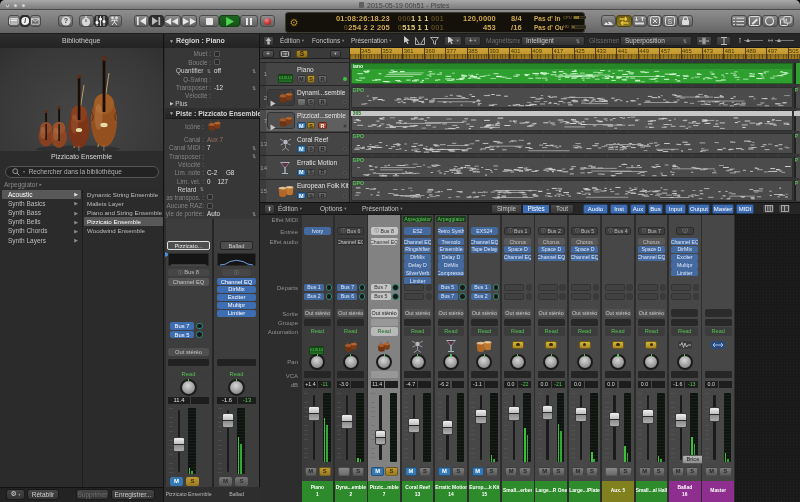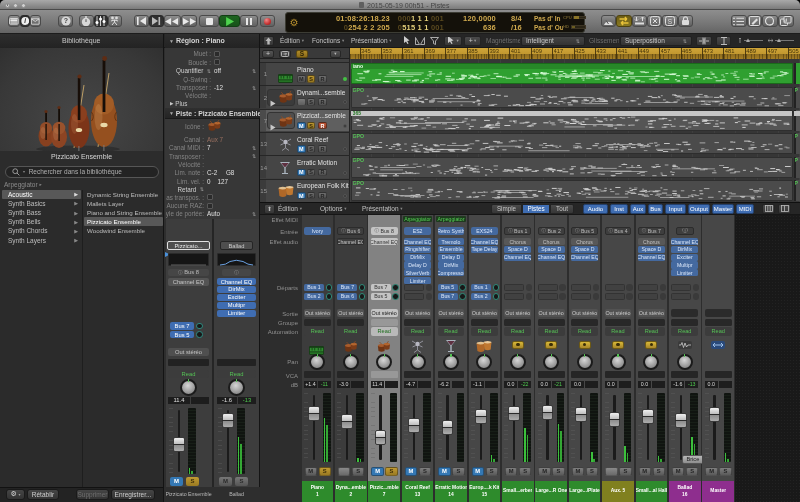--- a/index.html
+++ b/index.html
@@ -113,21 +113,21 @@
     </div>
 <div style="left:285px;top:11.5px;width:300px;height:21px;background:#14110a;border-radius:3px;border:1px solid #3c3c34;"></div>
 <div class="ct" style="left:287px;top:13px;width:14px;height:18px;color:#b8902e;font-size:10px;">⚙</div>
 <div class="cr" style="left:303px;top:13.5px;width:87px;height:9px;color:#cfa94e;font-size:7.5px;font-weight:bold;letter-spacing:0.2px;">01:08:26:18.23</div>
 <div class="cr" style="left:398px;top:13.5px;width:46px;height:9px;color:#cfa94e;font-size:7.5px;font-weight:bold;letter-spacing:0.2px;"><span style="color:#59491f">000</span><span style="color:#e3cf7a">1&nbsp;1&nbsp;1</span>&nbsp;<span style="color:#59491f">001</span></div>
 <div class="cr" style="left:450px;top:13.5px;width:46px;height:9px;color:#cfa94e;font-size:7.5px;font-weight:bold;letter-spacing:0.2px;">120,0000</div>
 <div class="cr" style="left:500px;top:13.5px;width:22px;height:9px;color:#cfa94e;font-size:7.5px;font-weight:bold;letter-spacing:0.2px;">8/4</div>
 <div class="cl" style="left:534px;top:13.5px;width:29px;height:9px;color:#cfa94e;font-size:6.5px;font-weight:bold;">Pas d' In</div>
 <div class="cr" style="left:303px;top:22.5px;width:87px;height:9px;color:#cfa94e;font-size:7.5px;font-weight:bold;letter-spacing:0.2px;"><span style="color:#59491f">0</span>254&nbsp;2&nbsp;2&nbsp;205</div>
 <div class="cr" style="left:398px;top:22.5px;width:46px;height:9px;color:#cfa94e;font-size:7.5px;font-weight:bold;letter-spacing:0.2px;"><span style="color:#59491f">0</span><span style="color:#e3cf7a">515&nbsp;1&nbsp;1</span>&nbsp;<span style="color:#59491f">001</span></div>
-<div class="cr" style="left:450px;top:22.5px;width:46px;height:9px;color:#cfa94e;font-size:7.5px;font-weight:bold;letter-spacing:0.2px;">636</div>
+<div class="cr" style="left:450px;top:22.5px;width:46px;height:9px;color:#cfa94e;font-size:7.5px;font-weight:bold;letter-spacing:0.2px;">453</div>
 <div class="cr" style="left:500px;top:22.5px;width:22px;height:9px;color:#cfa94e;font-size:7.5px;font-weight:bold;letter-spacing:0.2px;">/16</div>
 <div class="cl" style="left:534px;top:22.5px;width:29px;height:9px;color:#cfa94e;font-size:6.5px;font-weight:bold;">Pas d' Out</div>
 <div class="cl" style="left:563px;top:13.5px;width:10px;height:7px;color:#6a5a2c;font-size:4.2px;font-weight:bold;">CPU</div>
 <div style="left:573px;top:15.5px;width:13px;height:3.5px;background:#2a2416;border:0.5px solid #3c3424;"></div>
 <div style="left:573.5px;top:16px;width:5px;height:2.5px;background:#8a7428;"></div>
 <div class="cl" style="left:563px;top:23px;width:10px;height:7px;color:#6a5a2c;font-size:4.2px;font-weight:bold;">HD</div>
 <div style="left:571px;top:25px;width:15px;height:3.5px;background:#2a2416;border:0.5px solid #3c3424;"></div>
 <div style="left:571.5px;top:25.5px;width:3px;height:2.5px;background:#6a5c20;"></div>
 <div class="tb ct" style="left:601px;top:15px;width:15px;height:12px;">
       <svg width="11" height="9" viewBox="0 0 11 9">

